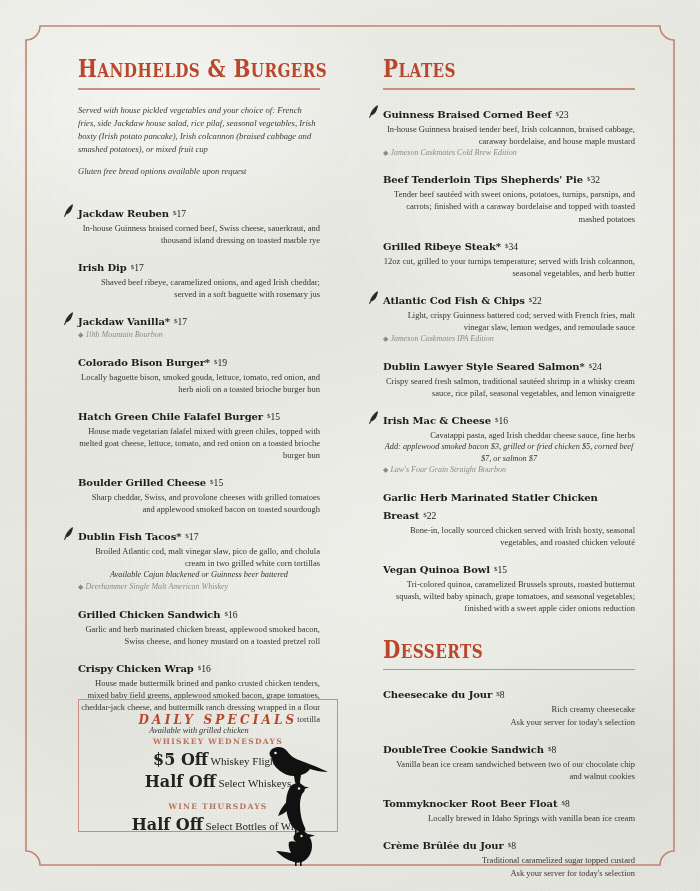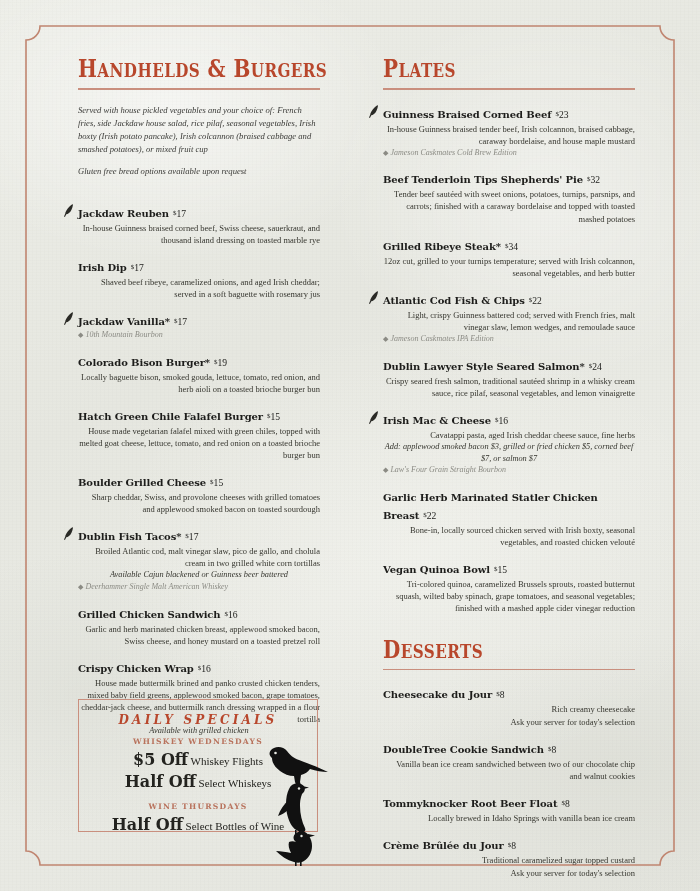--- a/index.html
+++ b/index.html
@@ -154,20 +154,21 @@
   }
 
   
   #specials {
     position: absolute;
     left: 78px;
     top: 699px;
     width: 238px;
     height: 131px;
     border: 1.2px solid #c98f7e;
+    padding-left: 20px;
   }
   #specials-inner {
     padding: 13px 16px 0 16px;
     text-align: center;
   }
   .specials-title {
     font-family: "DejaVu Serif", "Liberation Serif", serif;
     font-weight: bold;
     font-style: italic;
     color: #b8472c;
@@ -253,21 +254,21 @@
         <div class="item"><span class="item-name">Beef Tenderloin Tips Shepherds' Pie</span><span class="price"><span class="dollar">$</span><span>32</span></span><p class="item-desc">Tender beef sautéed with sweet onions, potatoes, turnips, parsnips, and carrots; finished with a caraway bordelaise and topped with toasted mashed potatoes</p></div>
         <div class="item"><span class="item-name">Grilled Ribeye Steak*</span><span class="price"><span class="dollar">$</span><span>34</span></span><p class="item-desc">12oz cut, grilled to your turnips temperature; served with Irish colcannon, seasonal vegetables, and herb butter</p></div>
         <div class="item feather"><span class="feather-icon"><svg width="12" height="15" viewBox="0 0 12 15" fill="none">
               <path d="M9.6 1.1 C7.4 2.6 5.0 5.0 3.4 7.6 C2.6 8.9 2.2 10.0 2.2 10.8 L1.0 13.4 L1.9 13.9 L3.3 11.3 C4.0 11.3 5.0 10.9 6.0 10.1 C8.0 8.5 9.4 5.4 9.9 2.2 Z" fill="#2a2a26"></path>
             </svg></span><span class="item-name">Atlantic Cod Fish &amp; Chips</span><span class="price"><span class="dollar">$</span><span>22</span></span><p class="item-desc">Light, crispy Guinness battered cod; served with French fries, malt vinegar slaw, lemon wedges, and remoulade sauce</p><p class="item-pair"><span class="diamond">◆</span><span>Jameson Caskmates IPA Edition</span></p></div>
         <div class="item"><span class="item-name">Dublin Lawyer Style Seared Salmon*</span><span class="price"><span class="dollar">$</span><span>24</span></span><p class="item-desc">Crispy seared fresh salmon, traditional sautéed shrimp in a whisky cream sauce, rice pilaf, seasonal vegetables, and lemon vinaigrette</p></div>
         <div class="item feather"><span class="feather-icon"><svg width="12" height="15" viewBox="0 0 12 15" fill="none">
               <path d="M9.6 1.1 C7.4 2.6 5.0 5.0 3.4 7.6 C2.6 8.9 2.2 10.0 2.2 10.8 L1.0 13.4 L1.9 13.9 L3.3 11.3 C4.0 11.3 5.0 10.9 6.0 10.1 C8.0 8.5 9.4 5.4 9.9 2.2 Z" fill="#2a2a26"></path>
             </svg></span><span class="item-name">Irish Mac &amp; Cheese</span><span class="price"><span class="dollar">$</span><span>16</span></span><p class="item-desc">Cavatappi pasta, aged Irish cheddar cheese sauce, fine herbs</p><p class="item-note">Add: applewood smoked bacon $3, grilled or fried chicken $5, corned beef $7, or salmon $7</p><p class="item-pair"><span class="diamond">◆</span><span>Law's Four Grain Straight Bourbon</span></p></div>
         <div class="item"><span class="item-name">Garlic Herb Marinated Statler Chicken Breast</span><span class="price"><span class="dollar">$</span><span>22</span></span><p class="item-desc">Bone-in, locally sourced chicken served with Irish boxty, seasonal vegetables, and roasted chicken velouté</p></div>
-        <div class="item"><span class="item-name">Vegan Quinoa Bowl</span><span class="price"><span class="dollar">$</span><span>15</span></span><p class="item-desc">Tri-colored quinoa, caramelized Brussels sprouts, roasted butternut squash, wilted baby spinach, grape tomatoes, and seasonal vegetables; finished with a mashed apple cider vinegar reduction</p></div>
+        <div class="item"><span class="item-name">Vegan Quinoa Bowl</span><span class="price"><span class="dollar">$</span><span>15</span></span><p class="item-desc">Tri-colored quinoa, caramelized Brussels sprouts, roasted butternut squash, wilted baby spinach, grape tomatoes, and seasonal vegetables; finished with a sweet apple cider onions reduction</p></div>
       </div>
 
     <div class="section-head desserts-head" id="head-desserts"><span class="cap">D</span><span class="sm">E</span><span class="sm">S</span><span class="sm">S</span><span class="sm">E</span><span class="sm">R</span><span class="sm">T</span><span class="sm">S</span></div>
     <div class="head-rule"></div>
     <div id="list-desserts">
         <div class="item"><span class="item-name">Cheesecake du Jour</span><span class="price"><span class="dollar">$</span><span>8</span></span><p class="item-desc">Rich creamy cheesecake</p><p class="item-desc">Ask your server for today's selection</p></div>
         <div class="item"><span class="item-name">DoubleTree Cookie Sandwich</span><span class="price"><span class="dollar">$</span><span>8</span></span><p class="item-desc">Vanilla bean ice cream sandwiched between two of our chocolate chip and walnut cookies</p></div>
         <div class="item"><span class="item-name">Tommyknocker Root Beer Float</span><span class="price"><span class="dollar">$</span><span>8</span></span><p class="item-desc">Locally brewed in Idaho Springs with vanilla bean ice cream</p></div>
         <div class="item"><span class="item-name">Crème Brûlée du Jour</span><span class="price"><span class="dollar">$</span><span>8</span></span><p class="item-desc">Traditional caramelized sugar topped custard</p><p class="item-desc">Ask your server for today's selection</p></div>
         <div class="item"></div>

